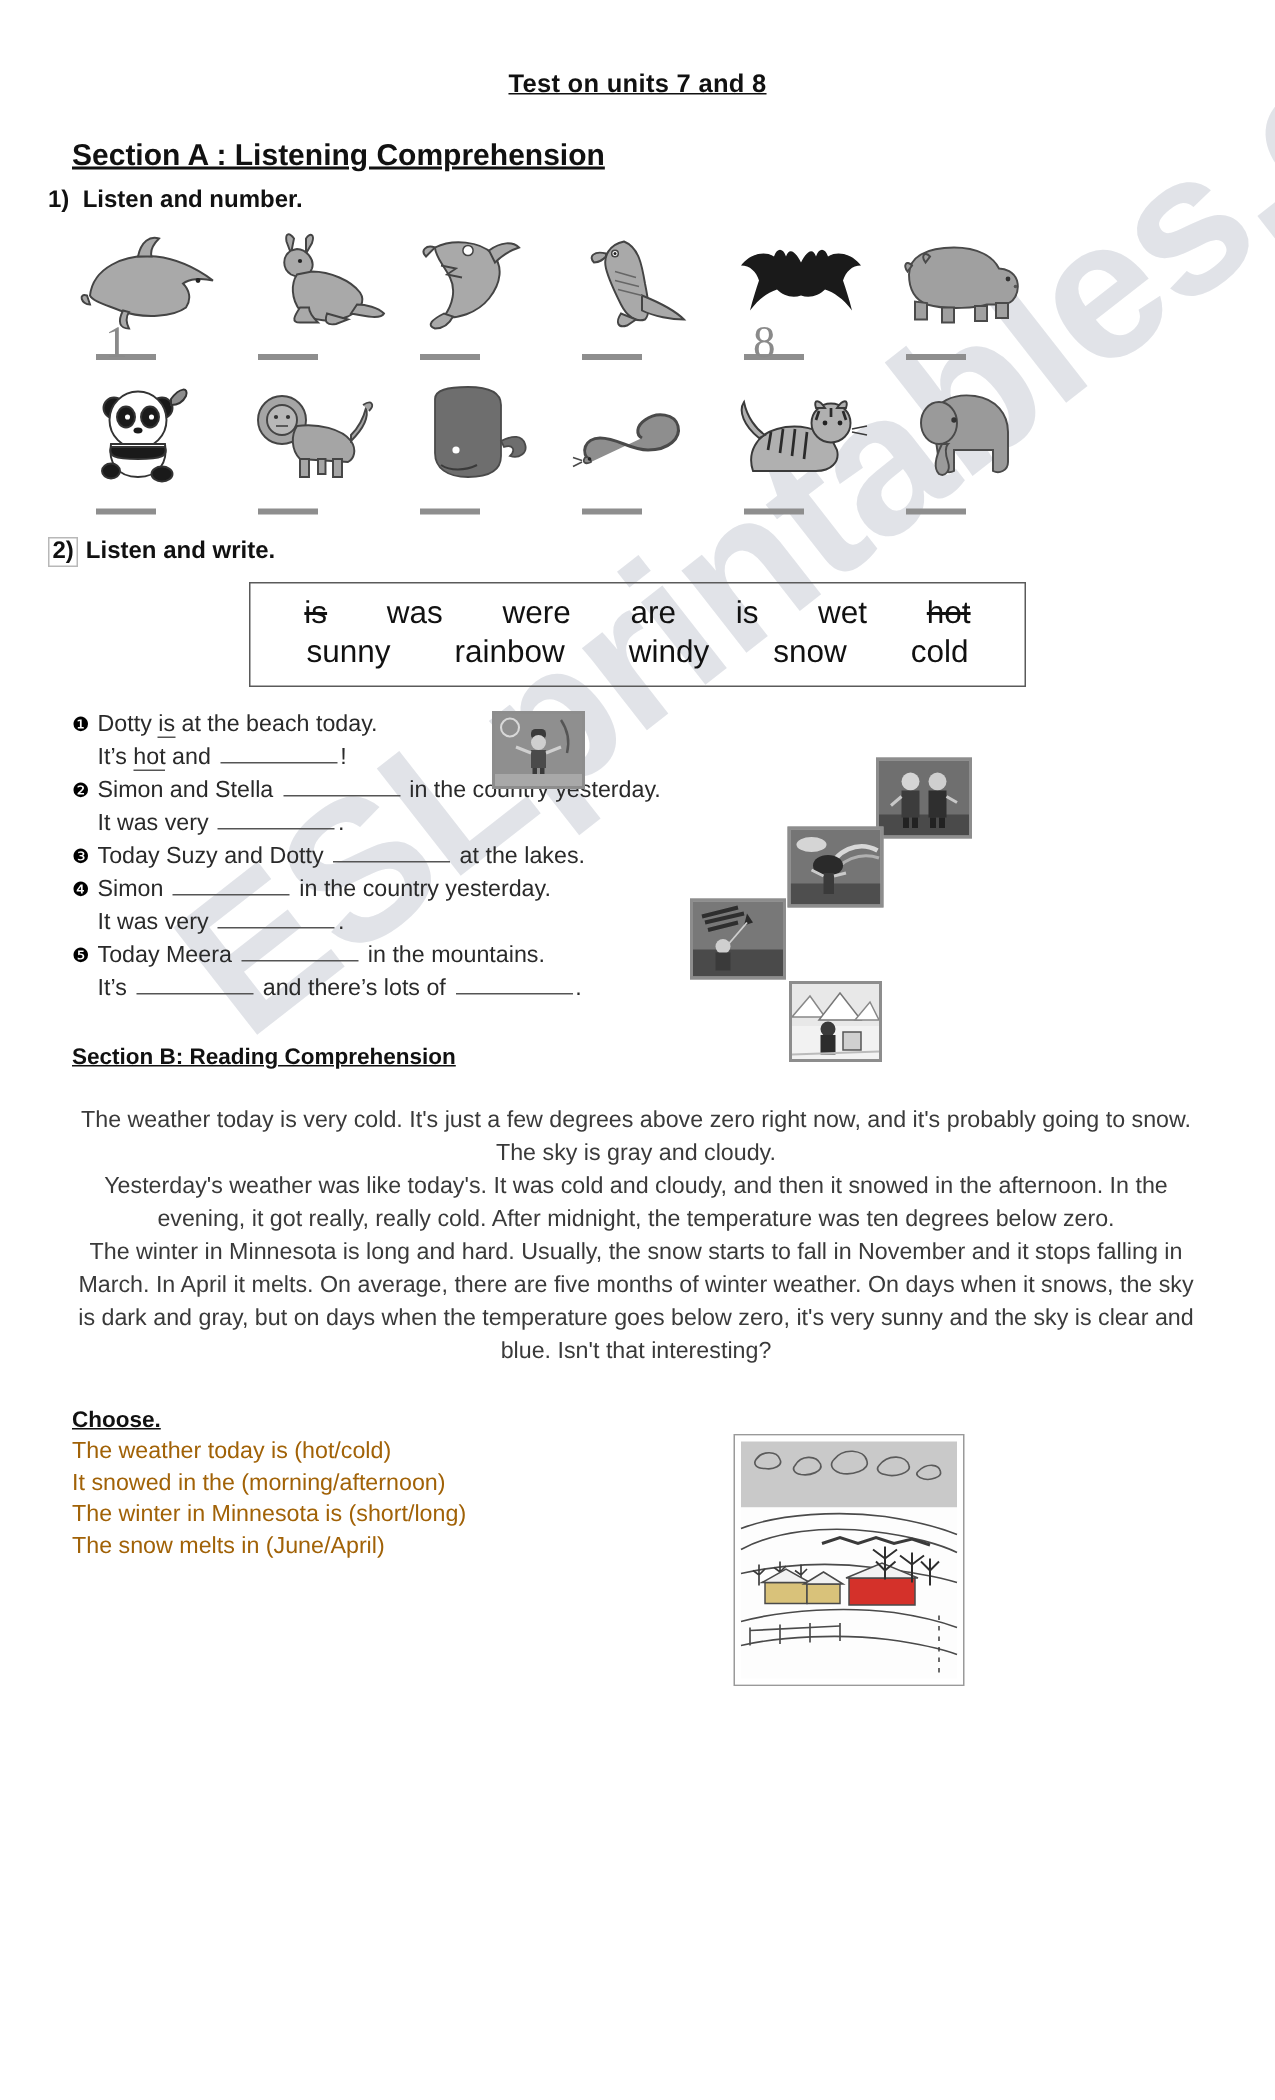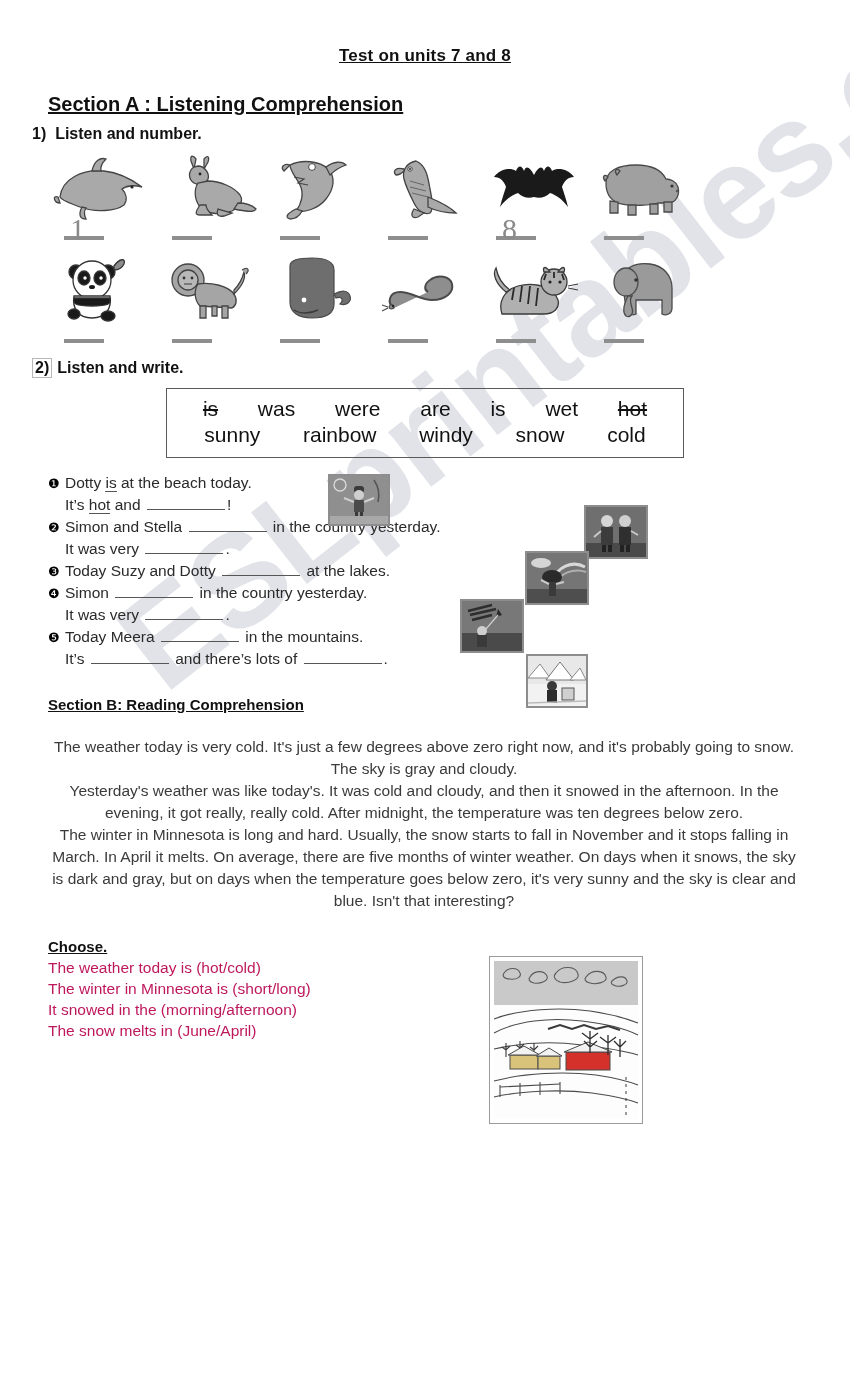--- a/index.html
+++ b/index.html
@@ -186,21 +186,21 @@
     font-size: 15px;
     font-weight: bold;
     text-decoration: underline;
     display: inline-block;
   }
   .choose-list {
     margin-left: 48px;
     margin-top: 2px;
     font-size: 15.5px;
     line-height: 1.35;
-    color: #be185d;
+    color: #a16207;
     width: 420px;
   }
 
   .winter-pic {
     position: absolute;
     left: 489px;
     top: 956px;
     width: 154px;
     height: 168px;
     border: 1px solid #9a9a9a;
@@ -579,22 +579,22 @@
 
     <div class="passage">
       <p>The weather today is very cold. It's just a few degrees above zero right now, and it's probably going to snow. The sky is gray and cloudy.</p>
       <p>Yesterday's weather was like today's. It was cold and cloudy, and then it snowed in the afternoon. In the evening, it got really, really cold. After midnight, the temperature was ten degrees below zero.</p>
       <p>The winter in Minnesota is long and hard. Usually, the snow starts to fall in November and it stops falling in March. In April it melts. On average, there are five months of winter weather. On days when it snows, the sky is dark and gray, but on days when the temperature goes below zero, it's very sunny and the sky is clear and blue. Isn't that interesting?</p>
     </div>
 
     <div class="choose-head">Choose.</div>
     <div class="choose-list">
       <div>The weather today is (hot/cold)</div>
+      <div>It snowed in the (morning/afternoon)</div>
       <div>The winter in Minnesota is (short/long)</div>
-      <div>It snowed in the (morning/afternoon)</div>
       <div>The snow melts in (June/April)</div>
     </div>
 
     <div class="winter-pic">
       <svg width="152" height="166" viewBox="0 0 152 166">
         <rect width="152" height="166" fill="#ffffff"></rect>
         <rect x="4" y="4" width="144" height="44" fill="#c9c9c9"></rect>
         <g fill="none" stroke="#5a5a5a" stroke-width="1.1">
           <path d="M14 16 C18 10 28 10 30 16 C32 20 26 23 20 22 C14 22 12 19 14 16 Z"></path>
           <path d="M40 20 C44 13 54 13 57 19 C59 24 50 27 44 26 C39 25 38 22 40 20 Z"></path>

